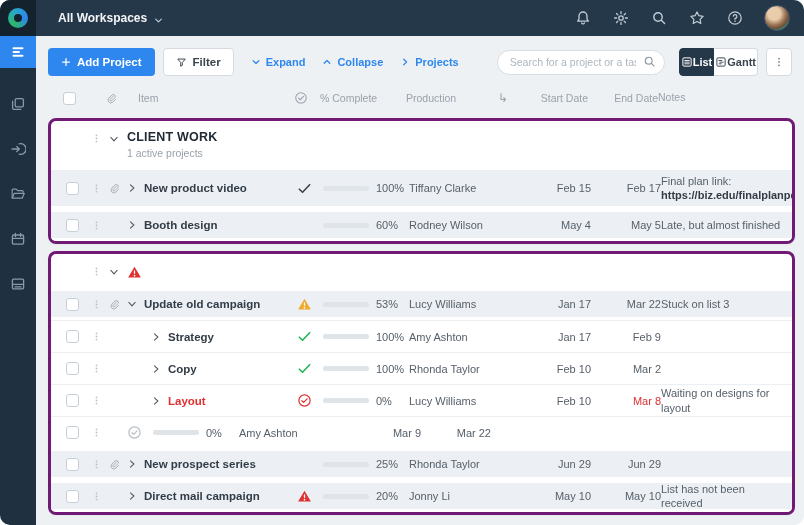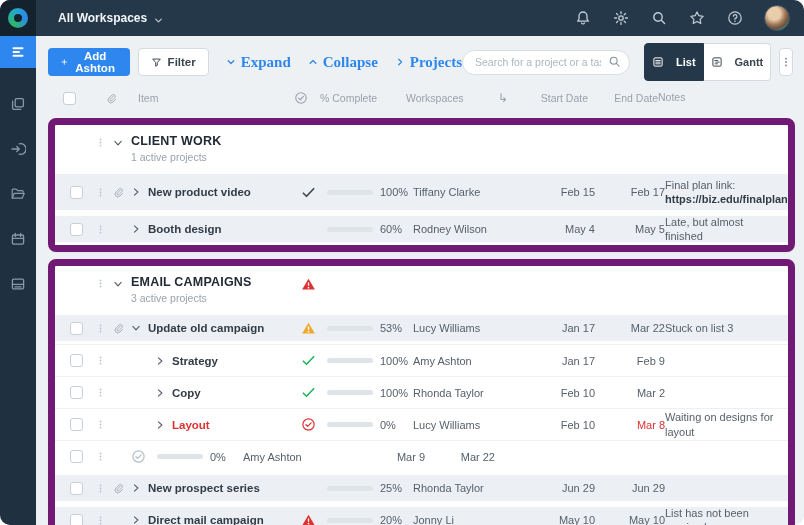--- a/index.html
+++ b/index.html
@@ -22,37 +22,37 @@
   .side-item { width:36px; height:32px; display:flex; align-items:center; justify-content:center; color:#8b98a7; cursor:pointer; margin-bottom:13px; }
   .side-item svg { width:16px; height:16px; }
   .side-item.active { background:#2d87ee; color:#fff; margin-bottom:20px; }
 
   
   .main { position:absolute; left:36px; top:36px; right:0; bottom:0; background:#eef1f4; overflow:hidden; }
 
   .toolbar { display:flex; align-items:center; height:30px; margin:11px 12px 0 12px; }
   .btn-primary { display:flex; align-items:center; gap:6px; background:#2d87ee; color:#fff; font-size:11.5px; font-weight:bold; border:none; border-radius:4px; padding:0 13px; height:28px; cursor:pointer; font-family:inherit; }
   .btn-plain { display:flex; align-items:center; gap:6px; background:#fff; color:#3a444e; font-size:11.5px; font-weight:bold; border:1px solid #d5dbe0; border-radius:4px; padding:0 12px; height:28px; margin-left:8px; cursor:pointer; font-family:inherit; }
-  .link-btn { display:flex; align-items:center; gap:5px; color:#2d87ee; font-size:15px; font-weight:bold; margin-left:17px; cursor:pointer; background:none; border:none; font-family:Liberation Serif, serif; }
+  .link-btn { display:flex; align-items:center; gap:5px; color:#2d87ee; font-size:11px; font-weight:bold; margin-left:17px; cursor:pointer; background:none; border:none; font-family:Liberation Sans, sans-serif; }
   .link-btn svg { width:10px; height:10px; }
   .search-wrap { margin-left:auto; position:relative; }
   .search-input { width:168px; height:25px; border:1px solid #d9dee3; border-radius:13px; background:#fff; font-size:10.5px; color:#3a444e; padding:0 28px 0 12px; outline:none; font-family:inherit; }
   .search-input::placeholder { color:#adb6be; }
   .search-icon-r { position:absolute; right:9px; top:5px; color:#8d97a1; }
   .seg { display:flex; margin-left:14px; }
-  .seg-btn { display:flex; align-items:center; gap:12px; height:38px; padding:0 7px; font-size:11px; font-weight:bold; border:1px solid #d5dbe0; background:#fff; color:#3a444e; cursor:pointer; font-family:inherit; }
+  .seg-btn { display:flex; align-items:center; gap:0; height:28px; padding:0 1px; font-size:11px; font-weight:bold; border:1px solid #d5dbe0; background:#fff; color:#3a444e; cursor:pointer; font-family:inherit; }
   .seg-btn.first { border-radius:4px 0 0 4px; }
   .seg-btn.last { border-radius:0 4px 4px 0; border-left:none; }
   .seg-btn.active { background:#253849; border-color:#253849; color:#fff; }
   .kebab-btn { width:26px; height:28px; margin-left:8px; border:1px solid #d5dbe0; border-radius:4px; background:#fff; color:#7b858f; display:flex; align-items:center; justify-content:center; cursor:pointer; }
 
   
   .thead { display:flex; align-items:center; height:26px; margin:8px 12px 0 12px; color:#99a2ab; font-size:10.5px; }
   .cards { margin:0 9px 0 12px; }
-  .card { background:#fff; border:7px solid #701a75; border-radius:8px; overflow:hidden; margin-top:7px; box-shadow:0 1px 2px rgba(30,45,60,.04); }
+  .card { background:#fff; border:3px solid #701a75; border-radius:8px; overflow:hidden; margin-top:7px; box-shadow:0 1px 2px rgba(30,45,60,.04); }
   .ghead { display:flex; align-items:flex-start; padding:9px 0 8px 0; }
   .gtitle { font-size:12.5px; font-weight:bold; color:#222b35; letter-spacing:.2px; }
   .gsub { font-size:10.5px; color:#99a2ab; margin-top:3px; }
   .row { display:flex; align-items:center; min-height:32px; border-top:1px solid #edf0f3; background:#fff; cursor:pointer; }
   .row.shaded { background:#ecf0f4; box-shadow: inset 0 3px 0 #fff, inset 0 -3px 0 #fff; border-top:none; }
   .row.tall { min-height:42px; }
 
   
   .cc { flex:0 0 40px; display:flex; justify-content:flex-start; padding-left:15px; }
   .ck { flex:0 0 18px; color:#b9c1c9; display:flex; }
@@ -168,21 +168,21 @@
       </div>
   </div>
 
   <div class="main">
 
     <div class="toolbar">
       <button class="btn-primary">
         <svg width="10" height="10" viewBox="0 0 16 16">
             <path d="M8 2.5v11M2.5 8h11" stroke="#fff" stroke-width="2" stroke-linecap="round"></path>
           </svg>
-        <span>Add Ashton</span>
+        <span>Add Project</span>
       </button>
       <button class="btn-plain">
         <svg width="11" height="11" viewBox="0 0 16 16">
             <path d="M2.5 3h11l-4.3 5v4l-2.4 1.4V8z" fill="none" stroke="#3a444e" stroke-width="1.4" stroke-linejoin="round"></path>
           </svg>
         <span>Filter</span>
       </button>
       <button class="link-btn">
         <svg viewBox="0 0 16 16">
             <path d="M3.5 6 8 10.5 12.5 6" fill="none" stroke="#2d87ee" stroke-width="2" stroke-linecap="round" stroke-linejoin="round"></path>
@@ -250,21 +250,21 @@
         </div>
       <div class="cs">
           <svg width="14" height="14" viewBox="0 0 16 16">
             <circle cx="8" cy="8" r="6" fill="none" stroke="#99a2ab" stroke-width="1.2"></circle>
             <path d="M5.2 8.2l1.9 1.8 3.7-3.8" fill="none" stroke="#99a2ab" stroke-width="1.3" stroke-linecap="round" stroke-linejoin="round"></path>
           </svg>
         </div>
       <div class="cb" style="color:#99a2ab">
           <span>% Complete</span>
         </div>
-      <div class="cr" style="color:#99a2ab; font-size:10.5px"><span>Workspaces</span></div>
+      <div class="cr" style="color:#99a2ab; font-size:10.5px"><span>Production</span></div>
       <div class="cw">↳</div>
       <div class="cd1" style="color:#99a2ab; font-size:10.5px"><span>Start Date</span></div>
       <div class="cd2" style="color:#99a2ab; font-size:10.5px"><span>End Date</span></div>
       <div class="cn" style="color:#99a2ab; font-size:10.5px"><span>Notes</span></div>
     </div>
 
     <div class="cards" id="cards">
         <div class="card">
           <div class="ghead">
             <div class="cc"></div>
@@ -371,24 +371,20 @@
                 <circle cx="8" cy="12.5" r="1.3"></circle>
               </svg>
             </div>
      <div class="ca" style="padding-top:4px">
               <span style="width:10px;height:10px;display:flex">
                 <svg viewBox="0 0 16 16">
                   <path d="M3 5.5 8 11l5-5.5" fill="none" stroke="#545e68" stroke-width="1.8" stroke-linecap="round" stroke-linejoin="round"></path>
                 </svg>
               </span>
             </div>
-     <div style="flex:0 0 170px">
-       <div class="gtitle">EMAIL CAMPAIGNS</div>
-       <div class="gsub">3 active projects</div>
-     </div>
      <div class="cs" style="padding-top:2px">
               <span class="status">
                 <svg viewBox="0 0 16 16">
                   <path d="M8 1.8 14.8 13.4H1.2z" fill="#e03131"></path>
                   <rect x="7.3" y="5.6" width="1.4" height="4" rx="0.7" fill="#fff"></rect>
                   <circle cx="8" cy="11.4" r="0.9" fill="#fff"></circle>
                 </svg>
               </span>
             </div>
           </div>

